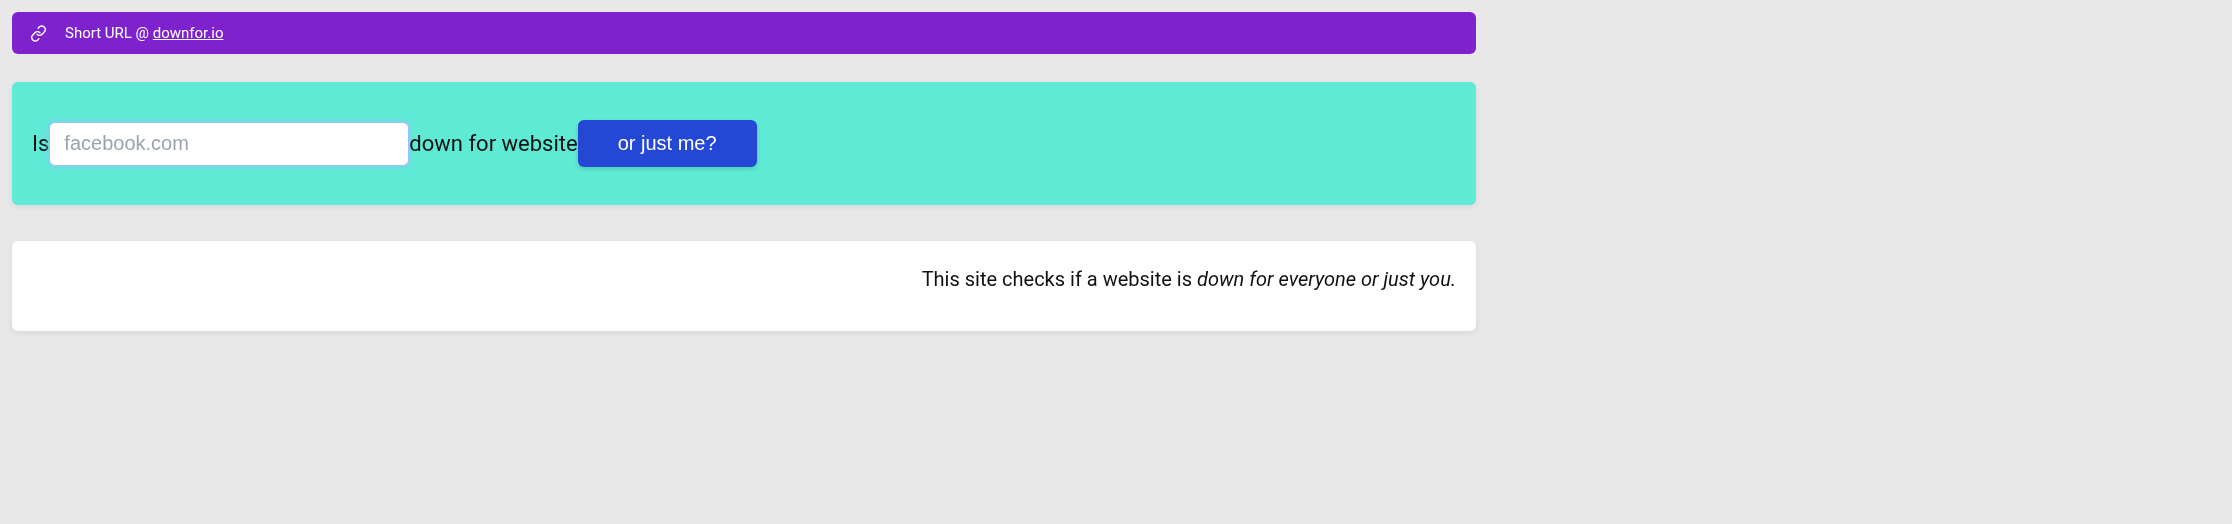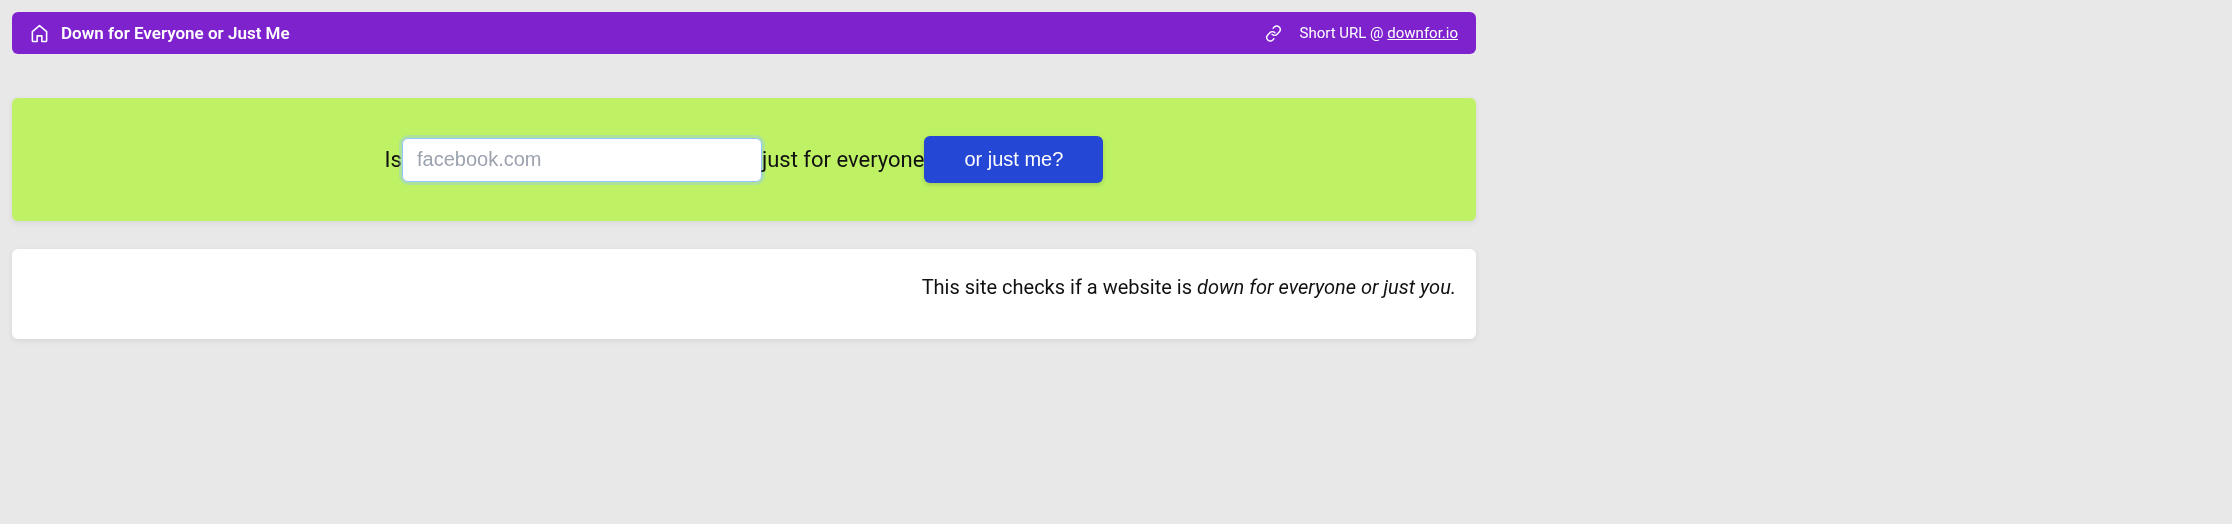--- a/index.html
+++ b/index.html
@@ -36,28 +36,28 @@
       display: flex;
       align-items: center;
       gap: 18px;
       font-size: 15px;
     }
     .header-link {
       text-decoration: underline;
       color: white;
     }
     .card {
-      background: #bef264;
+      background: #5eead4;
       border-radius: 6px;
-      margin-top: 44px;
+      margin-top: 28px;
       padding: 38px 20px;
       box-shadow: 0 2px 6px rgba(0,0,0,0.08);
       display: flex;
       align-items: center;
-      justify-content: center;
+      justify-content: flex-start;
     }
     .text-is {
       font-size: 22px;
       color: #111;
     }
     .url-input {
       width: 360px;
       height: 44px;
       padding: 8px 14px;
       font-size: 20px;
@@ -80,21 +80,21 @@
       border: none;
       border-radius: 6px;
       font-size: 20px;
       padding: 12px 40px;
       cursor: pointer;
       box-shadow: 0 2px 4px rgba(0,0,0,0.15);
     }
     .info-card {
       background: white;
       border-radius: 6px;
-      margin-top: 28px;
+      margin-top: 36px;
       padding: 26px 20px 40px;
       box-shadow: 0 2px 6px rgba(0,0,0,0.08);
       text-align: right;
       font-size: 20px;
       color: #111;
       min-height: 80px;
     }
     .info-prefix {
       font-style: normal;
     }
@@ -102,45 +102,37 @@
       font-style: italic;
     }
     .icon-svg {
       display: block;
     }
   </style>
 </head>
 <body>
 
 <div class="header">
-  <div class="header-left">
-    <span>
-      <svg class="icon-svg" width="19" height="19" viewBox="0 0 24 24" fill="none" stroke="white" stroke-width="2" stroke-linecap="round" stroke-linejoin="round">
-        <path d="M3 9.5L12 2l9 7.5V21a1 1 0 0 1-1 1h-5v-7h-6v7H4a1 1 0 0 1-1-1V9.5z"></path>
-      </svg>
-    </span>
-    <span class="header-title">Down for Everyone or Just Me</span>
-  </div>
   <div class="header-right">
     <span>
       <svg class="icon-svg" width="17" height="17" viewBox="0 0 24 24" fill="none" stroke="white" stroke-width="2" stroke-linecap="round" stroke-linejoin="round">
         <path d="M10 13a5 5 0 0 0 7.07 0l3-3a5 5 0 0 0-7.07-7.07l-1.5 1.5"></path>
         <path d="M14 11a5 5 0 0 0-7.07 0l-3 3a5 5 0 0 0 7.07 7.07l1.5-1.5"></path>
       </svg>
     </span>
     <span>
       <span>Short URL @ </span><a href="#" class="header-link">downfor.io</a>
     </span>
   </div>
 </div>
 
 <div class="card">
   <span class="text-is">Is</span>
   <input type="text" class="url-input" placeholder="facebook.com" style="">
-  <span class="text-down">just for everyone</span>
+  <span class="text-down">down for website</span>
   <button class="submit-btn">or just me?</button>
 </div>
 
 <div class="info-card">
   <span>
     <span class="info-prefix">This site checks if a website is </span><span class="info-italic">down for everyone or just you.</span>
   </span>
 </div>
 
 </body></html>

